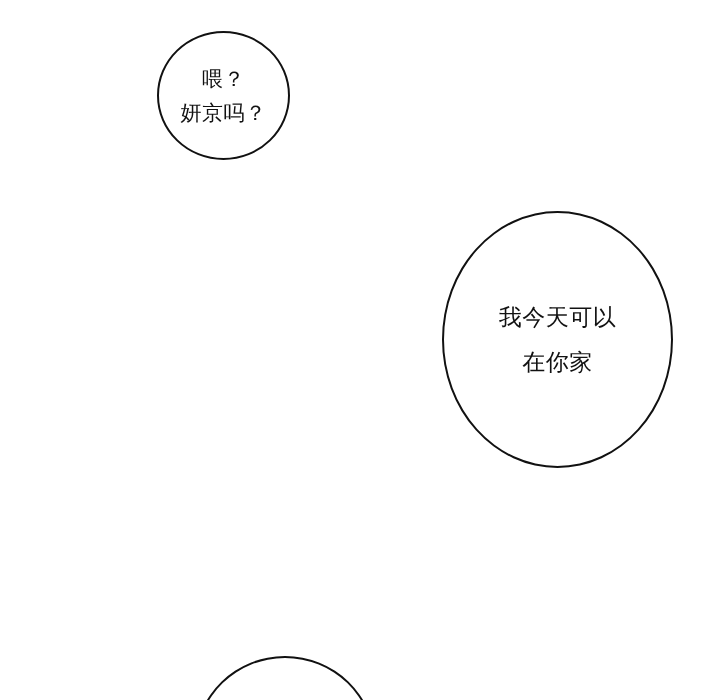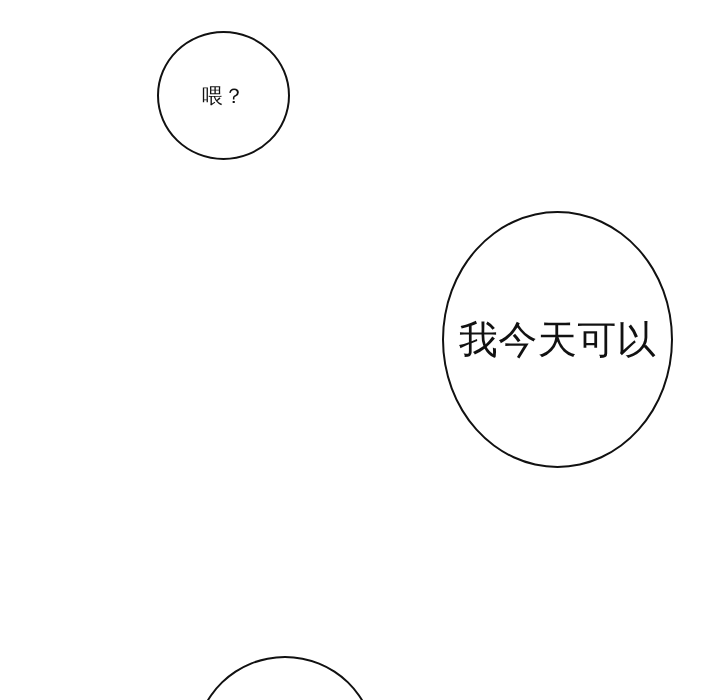--- a/index.html
+++ b/index.html
@@ -48,40 +48,42 @@
     letter-spacing: 0.5px;
   }
   
   #bubble-2 {
     left: 442px;
     top: 211px;
     width: 231px;
     height: 257px;
   }
   #bubble-2 .line {
-    font-size: 39px;
+    font-size: 23px;
     line-height: 45px;
     letter-spacing: 0.5px;
   }
   
   #bubble-3 {
     left: 195px;
     top: 656px;
     width: 180px;
     height: 175px;
   }
 </style>
 </head>
 <body>
 
 <div id="page">
 
   <div class="bubble" id="bubble-1">
     <span class="line">喂？</span>
+    <span class="line">妍京吗？</span>
   </div>
 
   <div class="bubble" id="bubble-2">
     <span class="line">我今天可以</span>
+    <span class="line">在你家</span>
   </div>
 
   <div class="bubble" id="bubble-3"></div>
 
 </div>
 
 </body></html>

